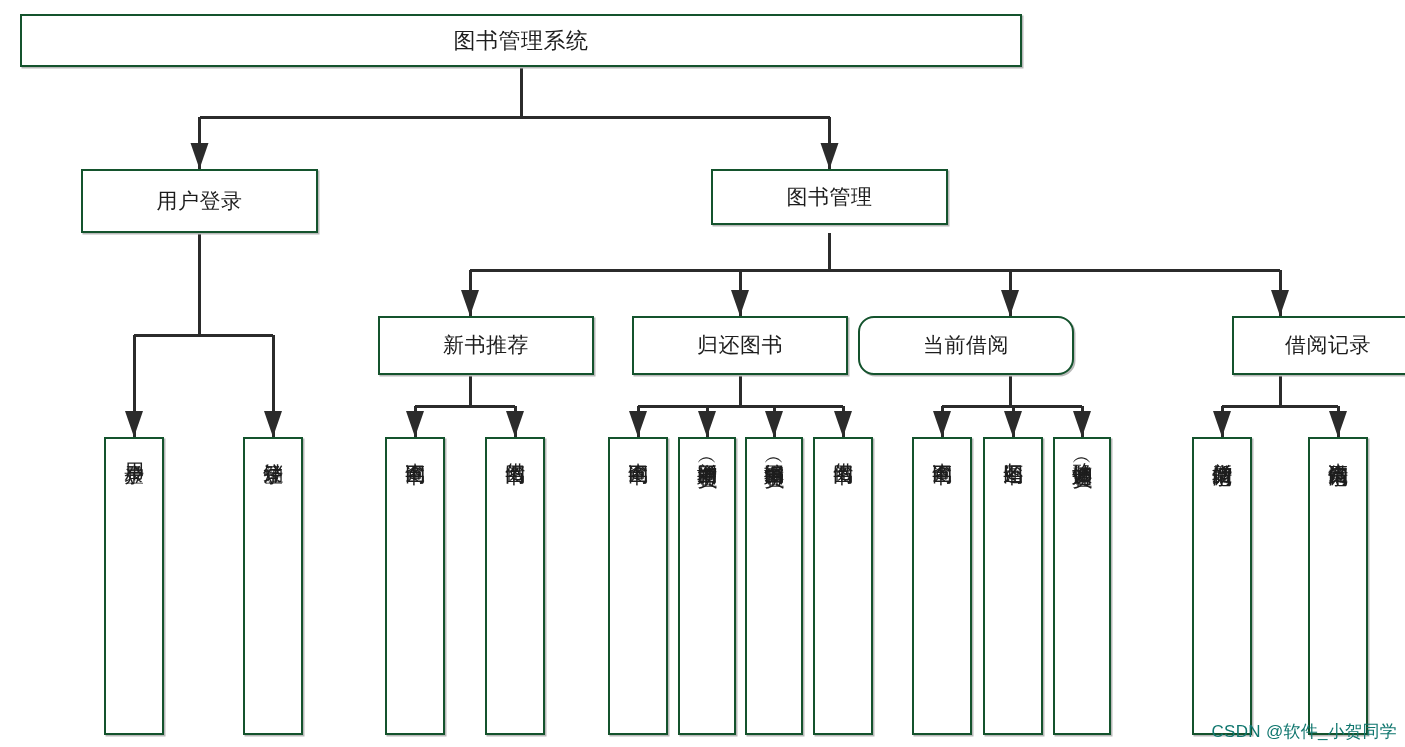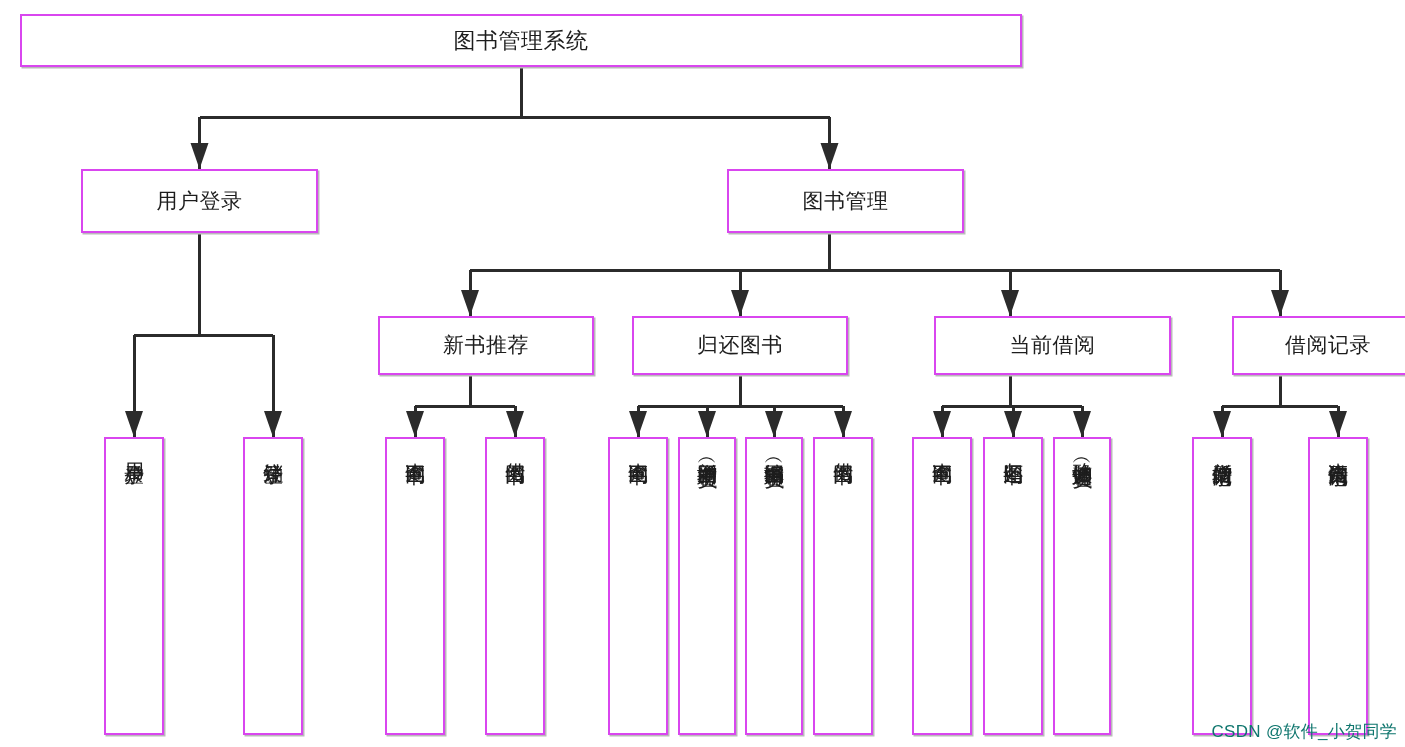--- a/index.html
+++ b/index.html
@@ -23,21 +23,21 @@
     position: absolute;
     top: 0;
     left: 0;
     width: 1405px;
     height: 747px;
   }
   .node-box {
     position: absolute;
     box-sizing: border-box;
     background: #ffffff;
-    border: 2px solid #d946ef;
+    border: 2px solid #14532d;
     box-shadow: 1.5px 1.5px 0 0 #b9b9b9;
     display: flex;
     align-items: center;
     justify-content: center;
     overflow: hidden;
   }
   .node-label-h {
     font-size: 21px;
     color: #1d1d1d;
     line-height: 1.15;
@@ -129,30 +129,30 @@
       <polygon points="1329,411 1347,411 1338,437" fill="#2b2b2b"></polygon>
     </svg>
 
   <div id="node-layer">
       <div class="node-box root" style="left: 20px; top: 14px; width: 1002px; height: 53px;">
         <span class="node-label-h">图书管理系统</span>
       </div>
       <div class="node-box" style="left: 81px; top: 169px; width: 237px; height: 64px;">
         <span class="node-label-h">用户登录</span>
       </div>
-      <div class="node-box" style="left: 711px; top: 169px; width: 237px; height: 64px; margin-left: 16px;">
+      <div class="node-box" style="left: 711px; top: 169px; width: 237px; height: 56px;">
         <span class="node-label-h">图书管理</span>
       </div>
       <div class="node-box" style="left: 378px; top: 316px; width: 216px; height: 59px;">
         <span class="node-label-h">新书推荐</span>
       </div>
       <div class="node-box" style="left: 632px; top: 316px; width: 216px; height: 59px;">
         <span class="node-label-h">归还图书</span>
       </div>
-      <div class="node-box" style="left: 934px; top: 316px; width: 237px; height: 59px;">
+      <div class="node-box" style="left: 858px; top: 316px; width: 216px; height: 59px; border-radius: 16px;">
         <span class="node-label-h">当前借阅</span>
       </div>
       <div class="node-box" style="left: 1232px; top: 316px; width: 192px; height: 59px;">
         <span class="node-label-h">借阅记录</span>
       </div>
       <div class="node-box vertical" style="left: 104px; top: 437px; width: 60px; height: 298px;">
         <span class="node-label-v">用户登录</span>
       </div>
       <div class="node-box vertical" style="left: 243px; top: 437px; width: 60px; height: 298px;">
         <span class="node-label-v">注销登录</span>

